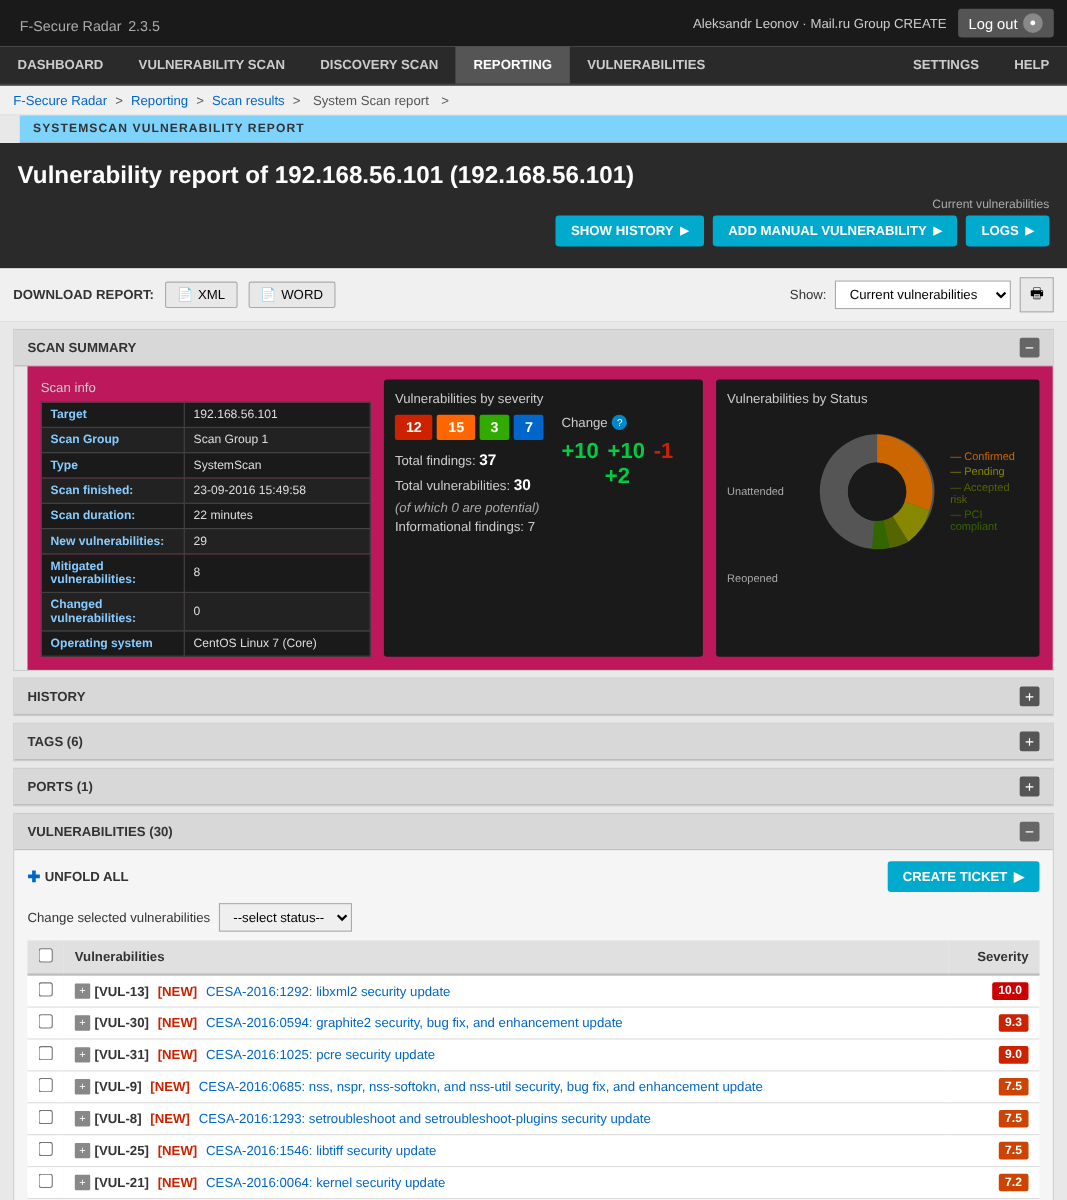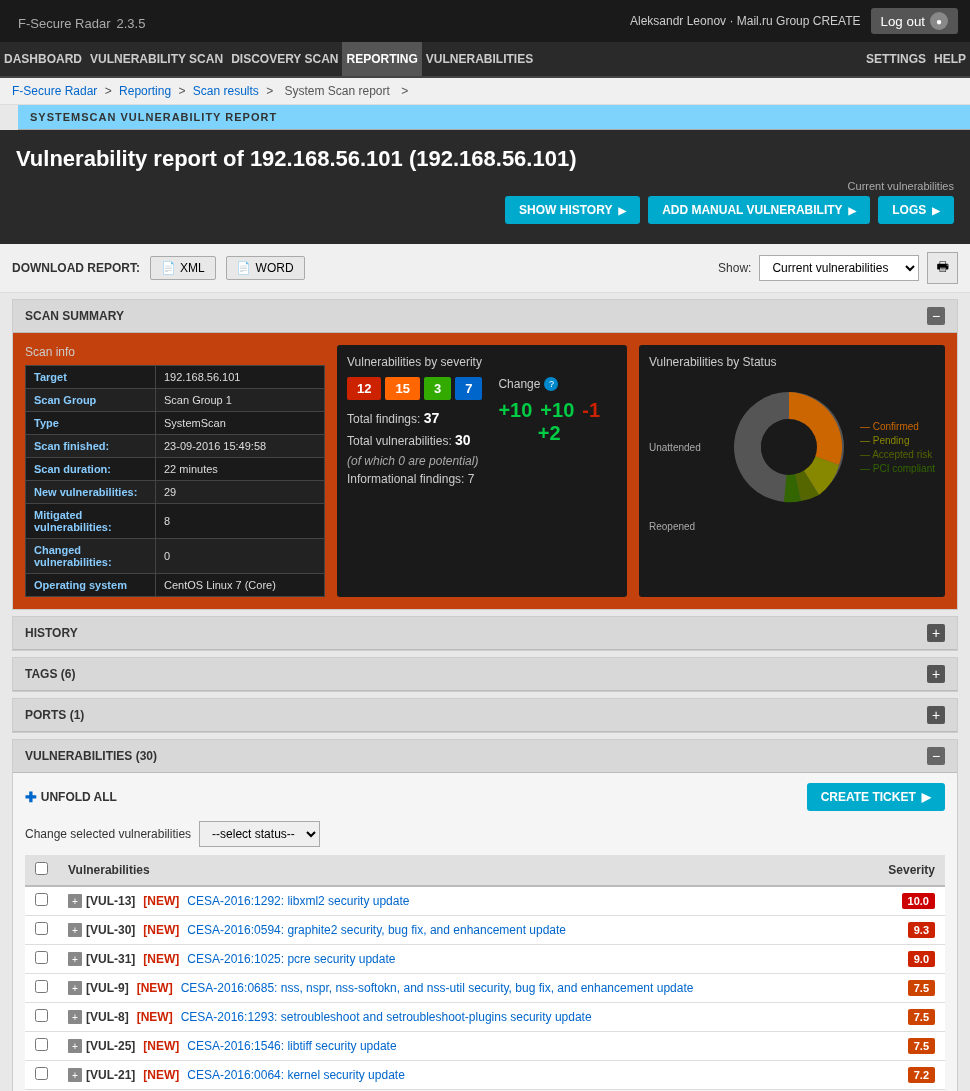--- a/index.html
+++ b/index.html
@@ -8,21 +8,21 @@
     
     .header { background: #1a1a1a; display: flex; align-items: center; justify-content: space-between; padding: 8px 12px; }
     .header-logo { color: white; font-size: 22px; font-weight: bold; }
     .header-logo span { font-size: 13px; font-weight: normal; color: #aaa; margin-left: 6px; }
     .header-right { display: flex; align-items: center; gap: 10px; color: #ccc; font-size: 12px; }
     .logout-btn { background: #555; color: white; border: none; padding: 4px 10px; border-radius: 3px; cursor: pointer; display: flex; align-items: center; gap: 5px; }
     .user-icon { background: #888; border-radius: 50%; width: 18px; height: 18px; display: inline-flex; align-items: center; justify-content: center; color: white; font-size: 10px; }
 
     
     .nav { background: #2a2a2a; display: flex; border-bottom: 2px solid #444; }
-    .nav-item { color: #ccc; padding: 10px 4px; cursor: pointer; font-size: 12px; font-weight: bold; text-transform: uppercase; }
+    .nav-item { color: #ccc; padding: 10px 16px; cursor: pointer; font-size: 12px; font-weight: bold; text-transform: uppercase; }
     .nav-item.active { background: #555; color: white; }
     .nav-right { margin-left: auto; display: flex; }
 
     
     .breadcrumb { background: #f0f0f0; padding: 6px 12px; font-size: 12px; color: #555; border-bottom: 1px solid #ddd; }
     .breadcrumb a { color: #0066cc; text-decoration: none; }
     .breadcrumb span { margin: 0 4px; }
 
     
     .section-label { background: #7dd3fc; padding: 6px 12px; font-size: 11px; font-weight: bold; color: #333; letter-spacing: 1px; border-bottom: 1px solid #aaa; margin-left: 18px; }
@@ -38,21 +38,21 @@
     .logs-btn { background: #00aacc; }
 
     
     .download-bar { background: #f0f0f0; padding: 8px 12px; display: flex; align-items: center; gap: 10px; border-bottom: 1px solid #ddd; }
     .download-label { font-weight: bold; font-size: 12px; color: #333; }
     .download-btn { background: #e8e8e8; border: 1px solid #aaa; padding: 4px 10px; cursor: pointer; font-size: 12px; display: flex; align-items: center; gap: 4px; border-radius: 2px; }
     .show-section { margin-left: auto; display: flex; align-items: center; gap: 8px; }
     .show-select { padding: 4px 8px; border: 1px solid #aaa; background: white; font-size: 12px; min-width: 160px; }
     .print-btn { background: #e8e8e8; border: 1px solid #aaa; padding: 4px 8px; cursor: pointer; }
     .toggle-btn { background: #666; color: white; border: none; width: 18px; height: 18px; cursor: pointer; font-size: 14px; display: flex; align-items: center; justify-content: center; border-radius: 2px; }
-    .collapsible-content { padding: 12px; background: #c2410c; }
+    .collapsible-content { padding: 12px; background: #be185d; margin-left: 12px; }
 
     
     .scan-grid { display: grid; grid-template-columns: 300px 290px 1fr; gap: 12px; }
 
     
     .scan-info-table { width: 100%; border-collapse: collapse; }
     .scan-info-table tr:nth-child(odd) { background: #1a1a1a; }
     .scan-info-table tr:nth-child(even) { background: #222; }
     .scan-info-table td { padding: 5px 8px; color: #ccc; font-size: 11px; border: 1px solid #444; }
     .scan-info-table td:first-child { color: #88ccff; font-weight: bold; width: 130px; }

